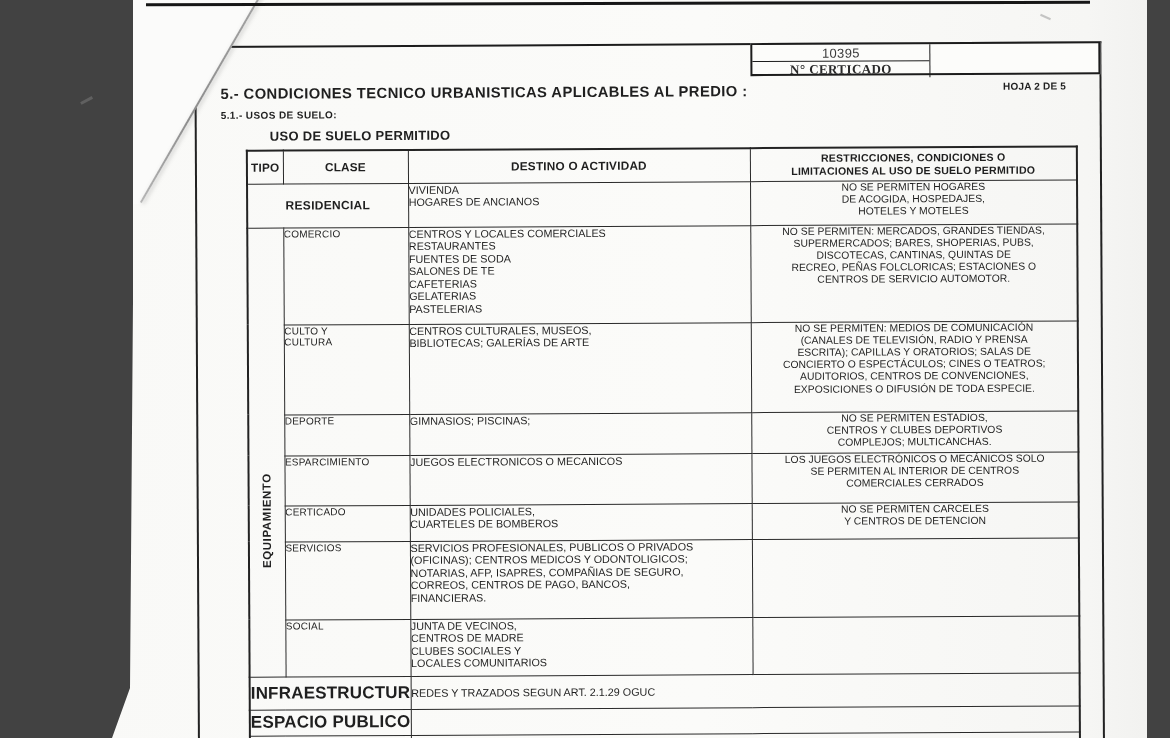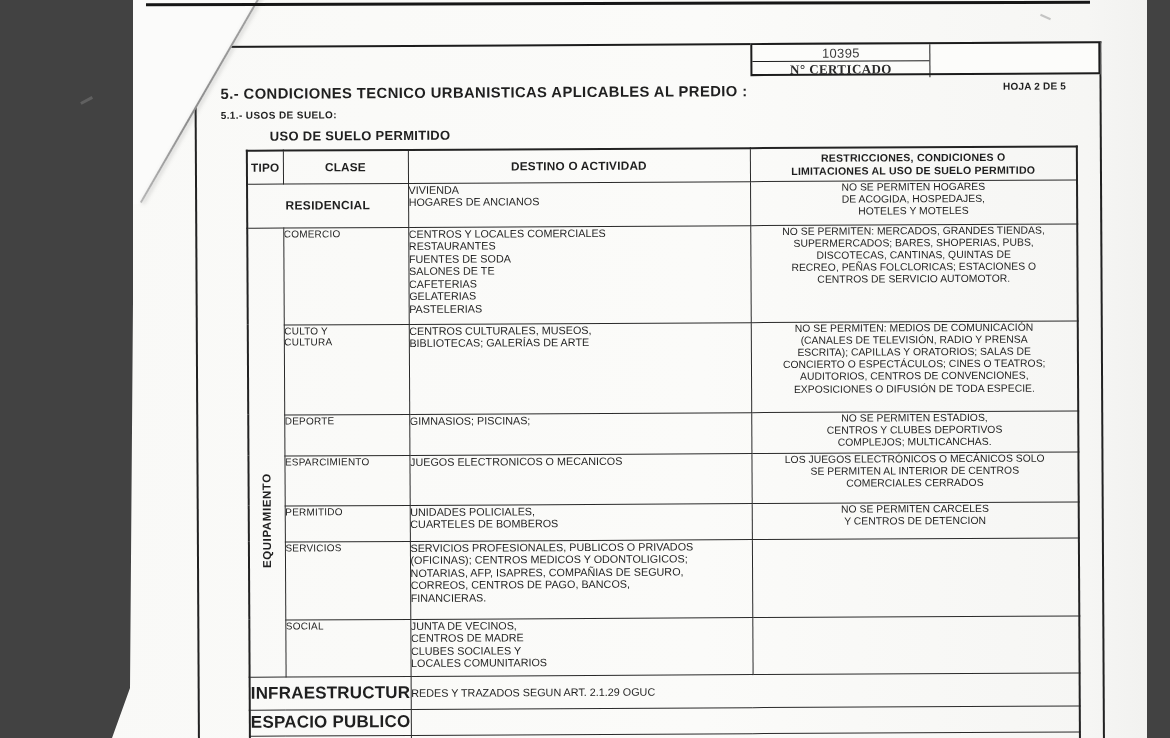--- a/index.html
+++ b/index.html
@@ -163,21 +163,21 @@
 COMPLEJOS; MULTICANCHAS.</td>
         </tr>
         <tr style="height:50px">
           <td class="clase pt14">ESPARCIMIENTO</td>
           <td class="dest pre pt14">JUEGOS ELECTRONICOS O MECANICOS</td>
           <td class="restr pre pt8">LOS JUEGOS ELECTRÓNICOS O MECÁNICOS SOLO
 SE PERMITEN AL INTERIOR DE CENTROS
 COMERCIALES CERRADOS</td>
         </tr>
         <tr style="height:36px">
-          <td class="clase pt8">PERMITIDO</td>
+          <td class="clase pt8">CERTICADO</td>
           <td class="dest pre pt8">UNIDADES POLICIALES,
 CUARTELES DE BOMBEROS</td>
           <td class="restr pre pt8">NO SE PERMITEN CARCELES
 Y CENTROS DE DETENCION</td>
         </tr>
         <tr style="height:78px">
           <td class="clase pt8">SERVICIOS</td>
           <td class="dest pre">SERVICIOS PROFESIONALES, PUBLICOS O PRIVADOS
 (OFICINAS); CENTROS MEDICOS Y ODONTOLIGICOS;
 NOTARIAS, AFP, ISAPRES, COMPAÑIAS DE SEGURO,

